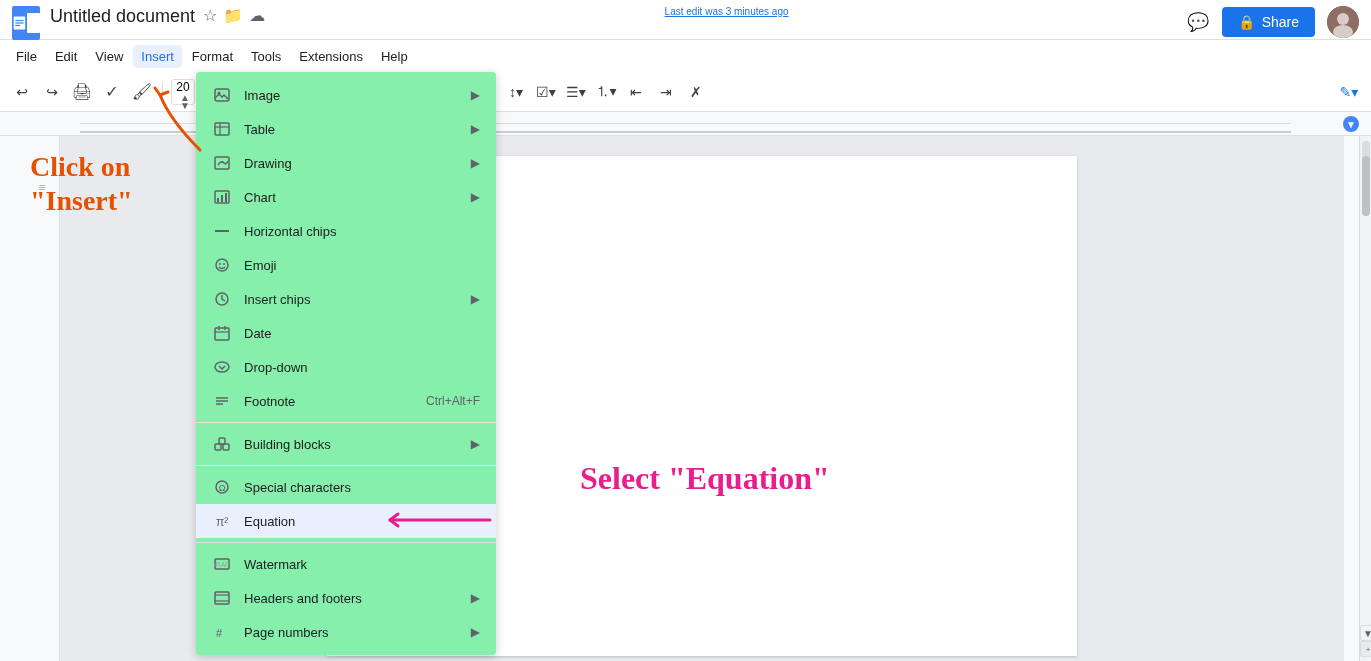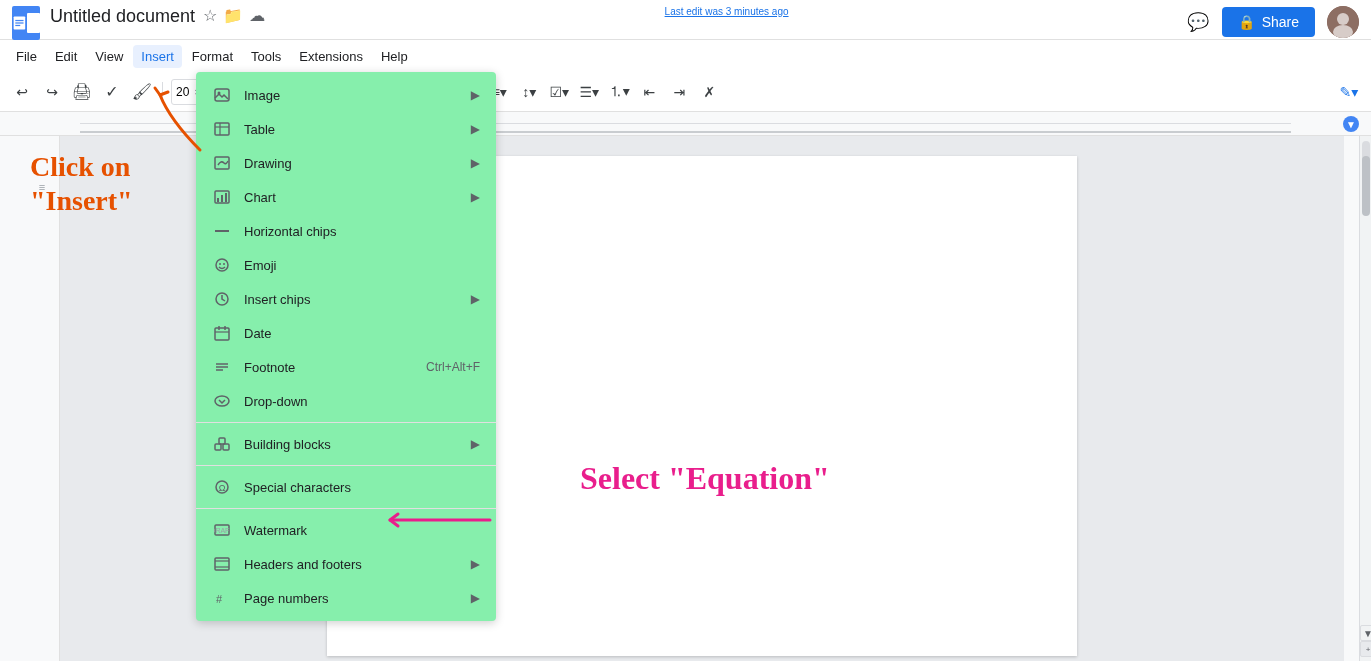--- a/index.html
+++ b/index.html
@@ -30,21 +30,21 @@
     .menu-item:hover, .menu-item.active { background: #e8f0fe; }
     .menu-item.active { color: #1a73e8; }
 
     
     .toolbar {
       display: flex; align-items: center; padding: 2px 8px; background: #fff;
       height: 40px; border-bottom: 1px solid #e0e0e0; gap: 2px; flex-wrap: nowrap; overflow: hidden;
     }
     .toolbar-btn { width: 28px; height: 28px; display: flex; align-items: center; justify-content: center; cursor: pointer; border-radius: 4px; color: #3c4043; font-size: 14px; border: none; background: none; flex-shrink: 0; }
     .toolbar-divider { width: 1px; height: 20px; background: #dadce0; margin: 0 4px; flex-shrink: 0; }
-    .font-size { display: flex; align-items: center; border: 1px solid #dadce0; border-radius: 3px; padding: 0 4px; height: 26px; font-size: 12px; margin: 0 2px; }
+    .font-size { display: flex; align-items: center; border: 1px solid #dadce0; border-radius: 3px; padding: 0 4px; height: 26px; font-size: 12px; margin: 0 2px; flex-direction: column; }
 
     
     .ruler { height: 24px; background: #f8f9fa; border-bottom: 1px solid #e0e0e0; position: relative; overflow: hidden; }
     .ruler-content { position: absolute; left: 0; right: 0; top: 0; bottom: 0; display: flex; align-items: center; padding: 0 80px; }
     .ruler-line { flex: 1; height: 1px; background: #dadce0; position: relative; }
 
     
     .main { display: flex; height: calc(661px - 40px - 32px - 40px - 24px); background: #e8eaed; position: relative; }
     .sidebar-left { width: 60px; background: #f8f9fa; border-right: 1px solid #e0e0e0; flex-shrink: 0; }
     .document-area { flex: 1; overflow: hidden; position: relative; display: flex; justify-content: center; padding: 20px; }
@@ -304,38 +304,38 @@
           <line x1="5" y1="1" x2="5" y2="5" stroke="#5f6368" stroke-width="1.5"></line>
           <line x1="11" y1="1" x2="11" y2="5" stroke="#5f6368" stroke-width="1.5"></line>
         </svg>
     </span>
     <span class="row-label">Date</span>
   </div>
 
   <div class="menu-row">
     <span class="row-icon">
       <svg width="16" height="16" viewBox="0 0 16 16">
+          <ellipse cx="8" cy="8" rx="7" ry="5" fill="none" stroke="#5f6368" stroke-width="1.5"></ellipse>
+          <polyline points="5,7 8,10 11,7" fill="none" stroke="#5f6368" stroke-width="1.5"></polyline>
+        </svg>
+    </span>
+    <span class="row-label">Drop-down</span>
+  </div>
+
+  <div class="menu-row">
+    <span class="row-icon">
+      <svg width="16" height="16" viewBox="0 0 16 16">
           <line x1="2" y1="5" x2="14" y2="5" stroke="#5f6368" stroke-width="1.5"></line>
           <line x1="2" y1="8" x2="14" y2="8" stroke="#5f6368" stroke-width="1.5"></line>
           <line x1="2" y1="11" x2="9" y2="11" stroke="#5f6368" stroke-width="1.5"></line>
         </svg>
     </span>
     <span class="row-label">Footnote</span>
     <span class="row-shortcut">Ctrl+Alt+F</span>
   </div>
-
-  <div class="menu-row">
-    <span class="row-icon">
-      <svg width="16" height="16" viewBox="0 0 16 16">
-          <ellipse cx="8" cy="8" rx="7" ry="5" fill="none" stroke="#5f6368" stroke-width="1.5"></ellipse>
-          <polyline points="5,7 8,10 11,7" fill="none" stroke="#5f6368" stroke-width="1.5"></polyline>
-        </svg>
-    </span>
-    <span class="row-label">Drop-down</span>
-  </div>
   <div class="menu-separator"></div>
 
   <div class="menu-row">
     <span class="row-icon">
       <svg width="16" height="16" viewBox="0 0 16 16">
           <rect x="1" y="8" width="6" height="6" rx="1" fill="none" stroke="#5f6368" stroke-width="1.5"></rect>
           <rect x="9" y="8" width="6" height="6" rx="1" fill="none" stroke="#5f6368" stroke-width="1.5"></rect>
           <rect x="5" y="2" width="6" height="6" rx="1" fill="none" stroke="#5f6368" stroke-width="1.5"></rect>
         </svg>
     </span>
@@ -347,20 +347,28 @@
   <div class="menu-row">
     <span class="row-icon">
       <svg width="16" height="16" viewBox="0 0 16 16">
           <circle cx="8" cy="8" r="6" fill="none" stroke="#5f6368" stroke-width="1.5"></circle>
           <text x="8" y="12" text-anchor="middle" font-size="9" fill="#5f6368">Ω</text>
         </svg>
     </span>
     <span class="row-label">Special characters</span>
   </div>
 
+  <div class="menu-row highlighted">
+    <span class="row-icon">
+      <svg width="16" height="16" viewBox="0 0 16 16">
+          <text x="2" y="13" font-size="12" fill="#5f6368">π²</text>
+        </svg>
+    </span>
+    <span class="row-label">Equation</span>
+  </div>
   <div class="menu-separator"></div>
 
   <div class="menu-row">
     <span class="row-icon">
       <svg width="16" height="16" viewBox="0 0 16 16">
           <rect x="1" y="3" width="14" height="10" rx="1" fill="none" stroke="#5f6368" stroke-width="1.5"></rect>
           <text x="8" y="11" text-anchor="middle" font-size="7" fill="#9aa0a6">DRAFT</text>
         </svg>
     </span>
     <span class="row-label">Watermark</span>

